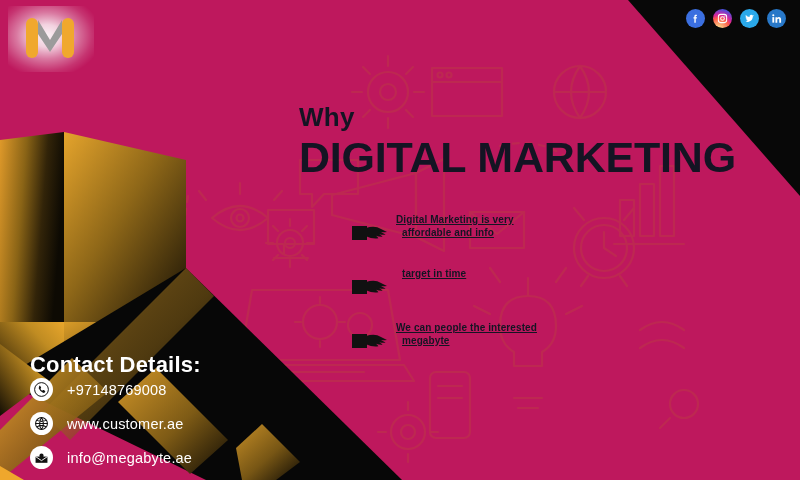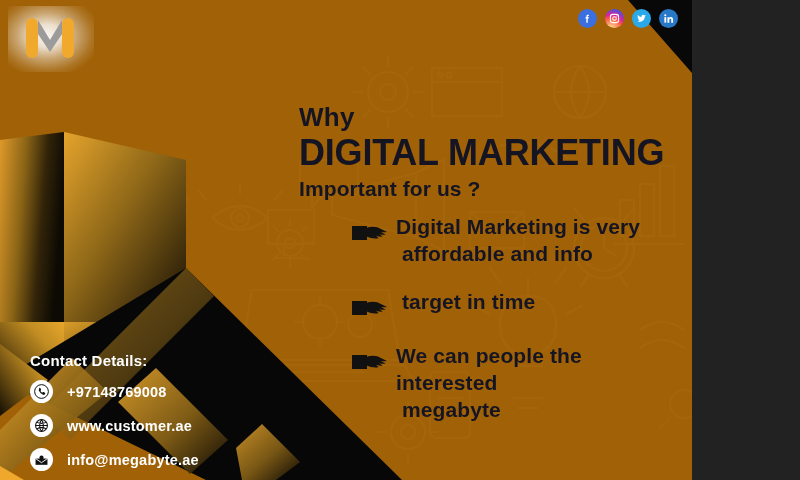--- a/index.html
+++ b/index.html
@@ -2,24 +2,24 @@
 <html><head>
 <meta charset="utf-8">
 <style>
   html, body {
     margin: 0;
     padding: 0;
     background: #222;
   }
   #canvas {
     position: relative;
-    width: 692px;
+    width: 800px;
     height: 480px;
     overflow: hidden;
-    background: #a16207;
+    background: #be185d;
     font-family: "Liberation Sans", sans-serif;
   }
 
   
   .doodles {
     position: absolute;
     left: 0; top: 0;
     width: 800px; height: 480px;
     opacity: .17;
   }
@@ -83,21 +83,21 @@
     left: 299px; top: 104px;
     color: #141423;
   }
   #hl-why {
     font-size: 26px;
     font-weight: bold;
     letter-spacing: .3px;
     line-height: 1;
   }
   #hl-main {
-    font-size: 36px;
+    font-size: 43px;
     font-weight: bold;
     letter-spacing: -0.2px;
     line-height: 1.08;
     margin-top: 4px;
   }
   #hl-sub {
     font-size: 21px;
     font-weight: bold;
     letter-spacing: .1px;
     line-height: 1;
@@ -115,58 +115,58 @@
     align-items: flex-start;
     margin-bottom: 21px;
   }
   .bullet-icon {
     flex: 0 0 auto;
     width: 36px;
     margin-top: 9px;
   }
   .bullet-text {
     color: #141423;
-    font-size: 21px;
+    font-size: 10px;
     font-weight: bold;
     line-height: 1.28;
     letter-spacing: .1px;
     padding-left: 8px;
+    text-decoration: underline;
   }
   .bullet-text .l2 { display: block; padding-left: 6px; }
 
   
   #contact {
     position: absolute;
     left: 30px; top: 352px;
     color: #ffffff;
   }
   #contact-title {
-    font-size: 15px;
+    font-size: 22px;
     font-weight: bold;
     letter-spacing: .2px;
-    margin-bottom: 11px;
   }
   .contact-row {
     display: flex;
     align-items: center;
     margin-bottom: 11px;
   }
   .contact-ico {
     flex: 0 0 auto;
     width: 23px; height: 23px;
     border-radius: 50%;
     background: #ffffff;
     display: flex;
     align-items: center;
     justify-content: center;
     margin-right: 14px;
   }
   .contact-val {
     font-size: 14.5px;
-    font-weight: bold;
+    font-weight: normal;
     letter-spacing: .2px;
     color: #ffffff;
   }
 </style>
 </head>
 <body>
 
 <div id="canvas">
 
   <svg class="doodles" viewBox="0 0 800 480" xmlns="http://www.w3.org/2000/svg">
@@ -329,21 +329,20 @@
         <rect x="3" y="9" width="4" height="12"></rect>
         <circle cx="5" cy="5" r="2.3"></circle>
         <path d="M10 9h3.8v1.7c.6-1 1.8-1.9 3.6-1.9 3 0 4.6 1.9 4.6 5.4V21h-4v-6c0-1.6-.6-2.6-2-2.6-1.2 0-1.9.8-2.2 1.6-.1.3-.1.7-.1 1.1V21h-4V9z"></path>
       </svg>
     </div>
   </div>
 
   <div id="headline">
     <div id="hl-why">Why</div>
     <div id="hl-main">DIGITAL MARKETING</div>
-    <div id="hl-sub">Important for us ?</div>
   </div>
 
   <div id="bullets">
 
     <div class="bullet">
       <div class="bullet-icon">
         <svg width="36" height="20" viewBox="0 0 36 20" xmlns="http://www.w3.org/2000/svg">
           <rect x="0" y="3" width="15" height="14" fill="#111"></rect>
           <path d="M14 5 q9 -3 15 1 q4 2 6 3 q-3 .4 -6 .2 q3 1.2 4.6 2.4 q-3 .6 -6.4 -.4
                    q2.4 1.4 3.4 2.6 q-3.4 .2 -6.6 -1 q1.8 1.4 2.4 2.4 q-6 1 -12.4 -2 z" fill="#111"></path>

